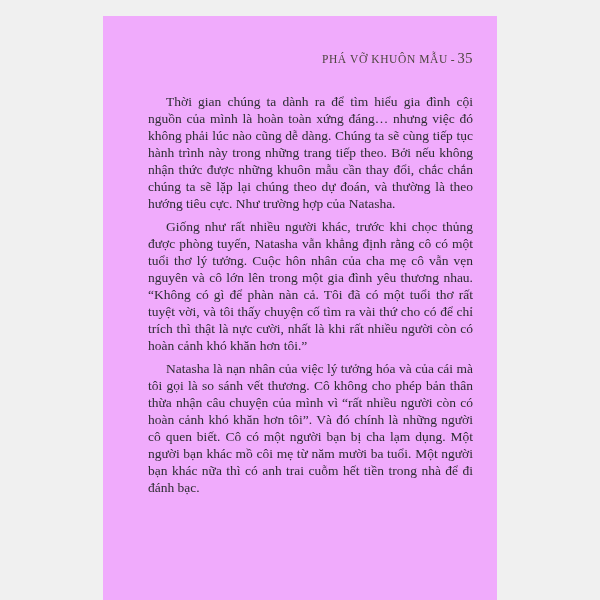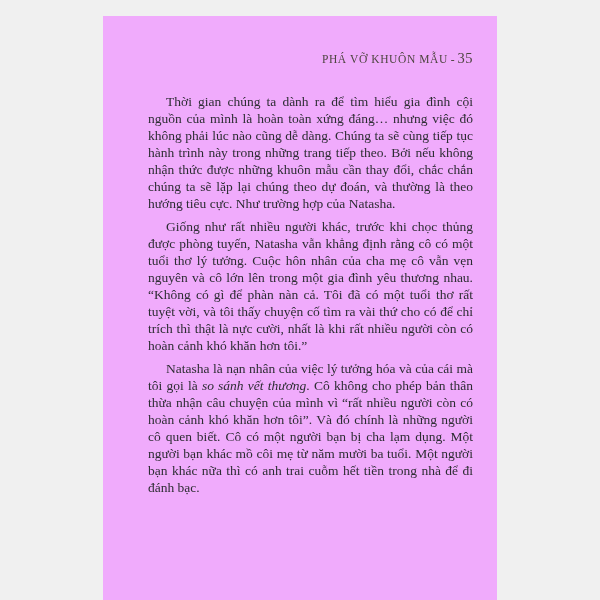--- a/index.html
+++ b/index.html
@@ -45,21 +45,20 @@
     color: #2d2d33;
   }
   .content p {
     margin: 0 0 6px 0;
     text-indent: 18px;
   }
   .content p.continuation {
     text-indent: 0;
   }
   .italic-phrase {
-    font-style: italic;
   }
 </style>
 </head>
 <body>
 
 <div class="page">
 
   <div class="page-header">
     <span class="header-title">PHÁ VỠ KHUÔN MẪU</span><span class="header-sep"> - </span><span class="header-num">35</span>
   </div>

